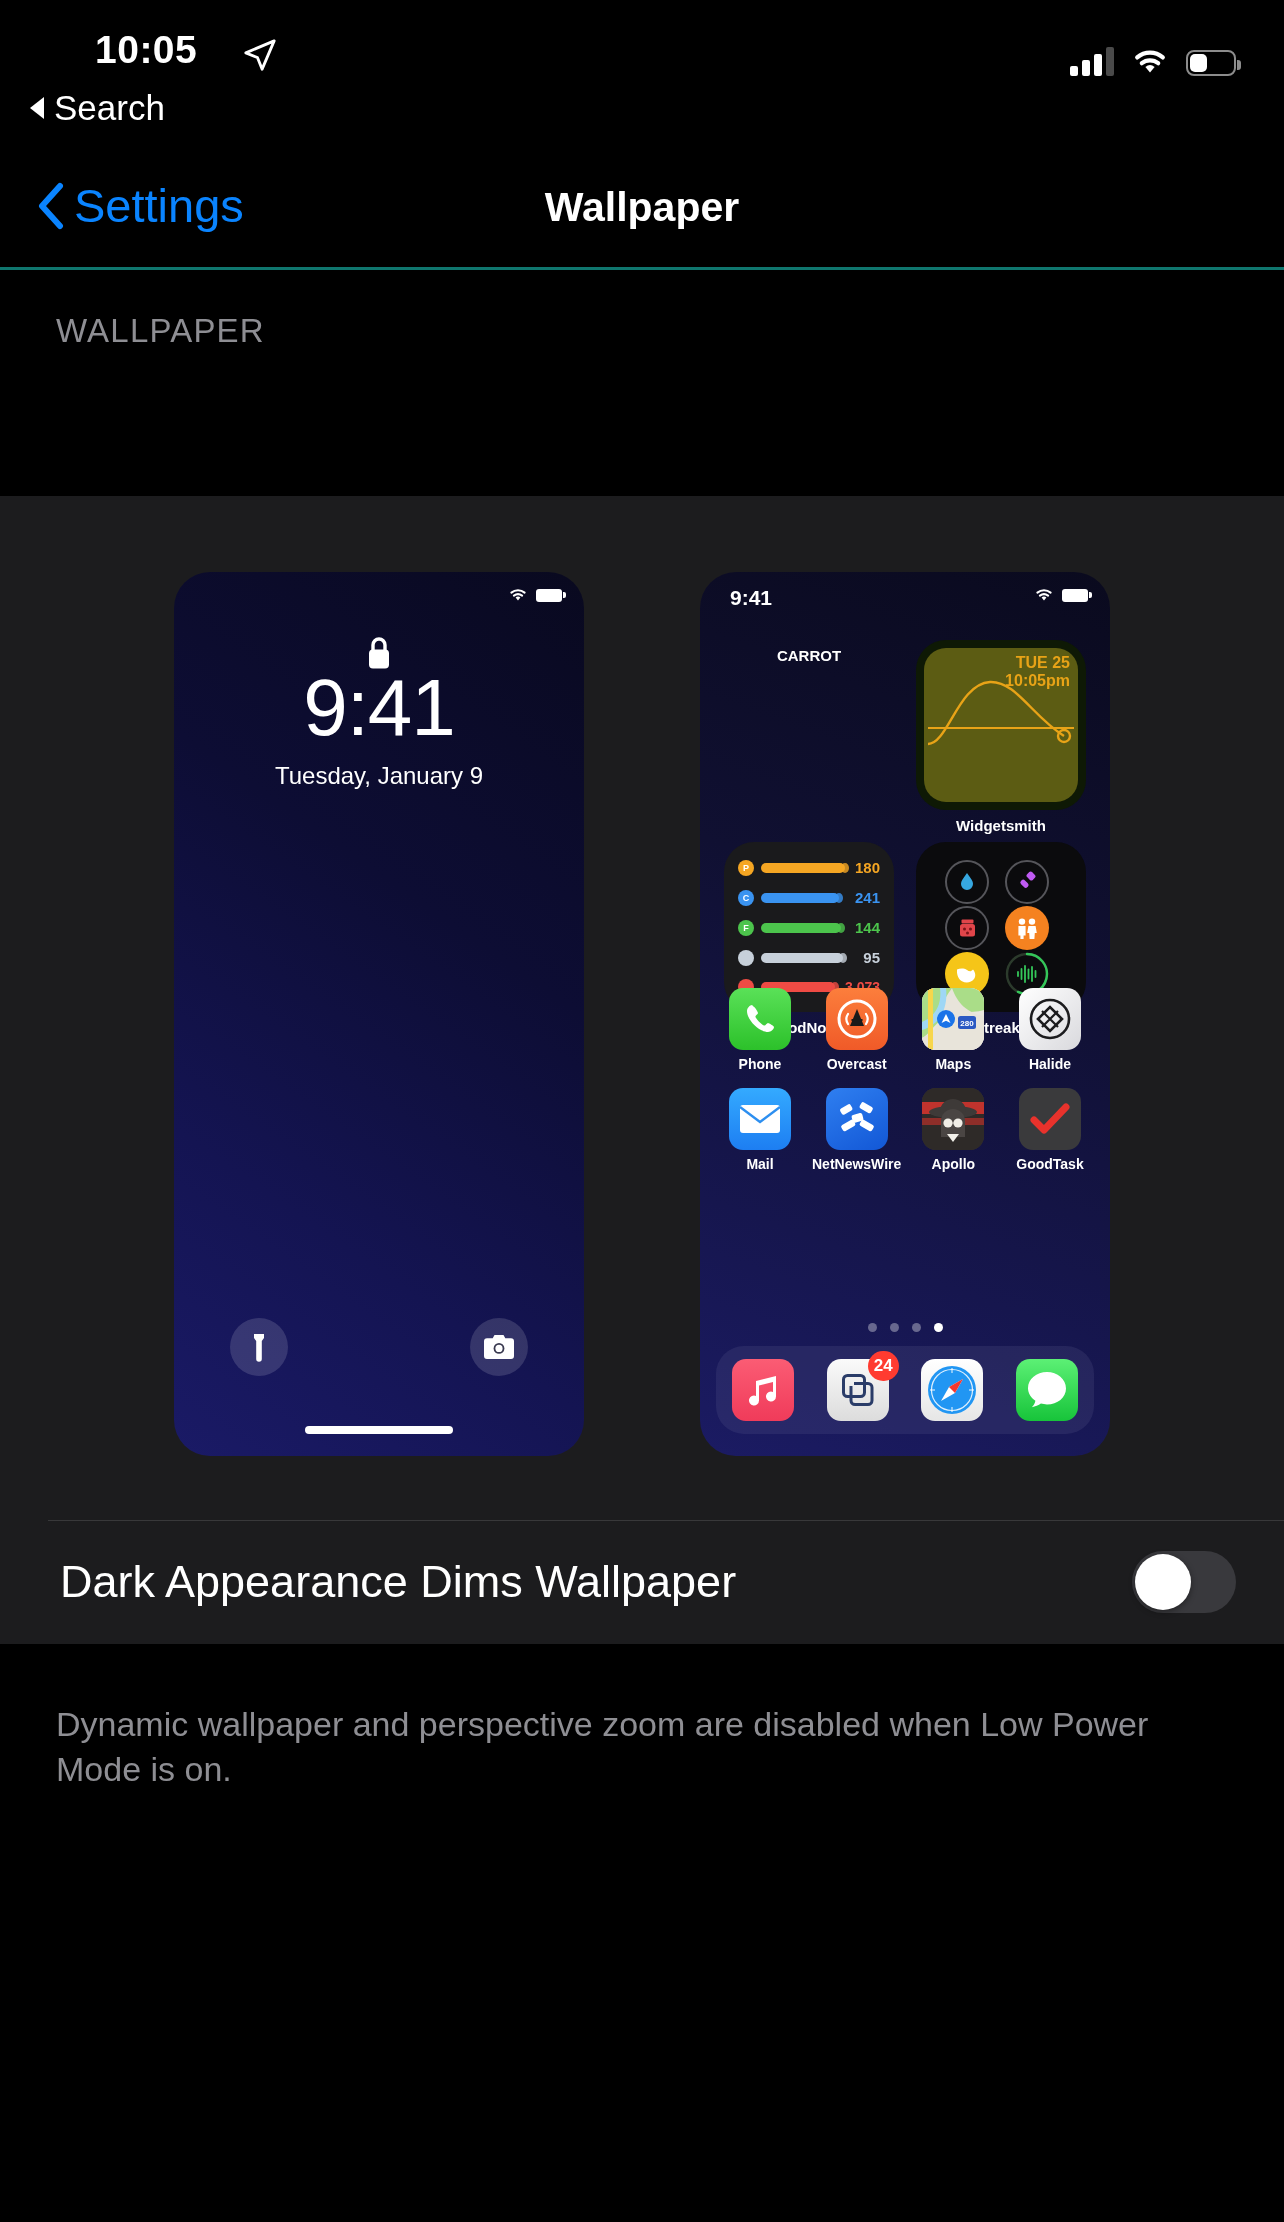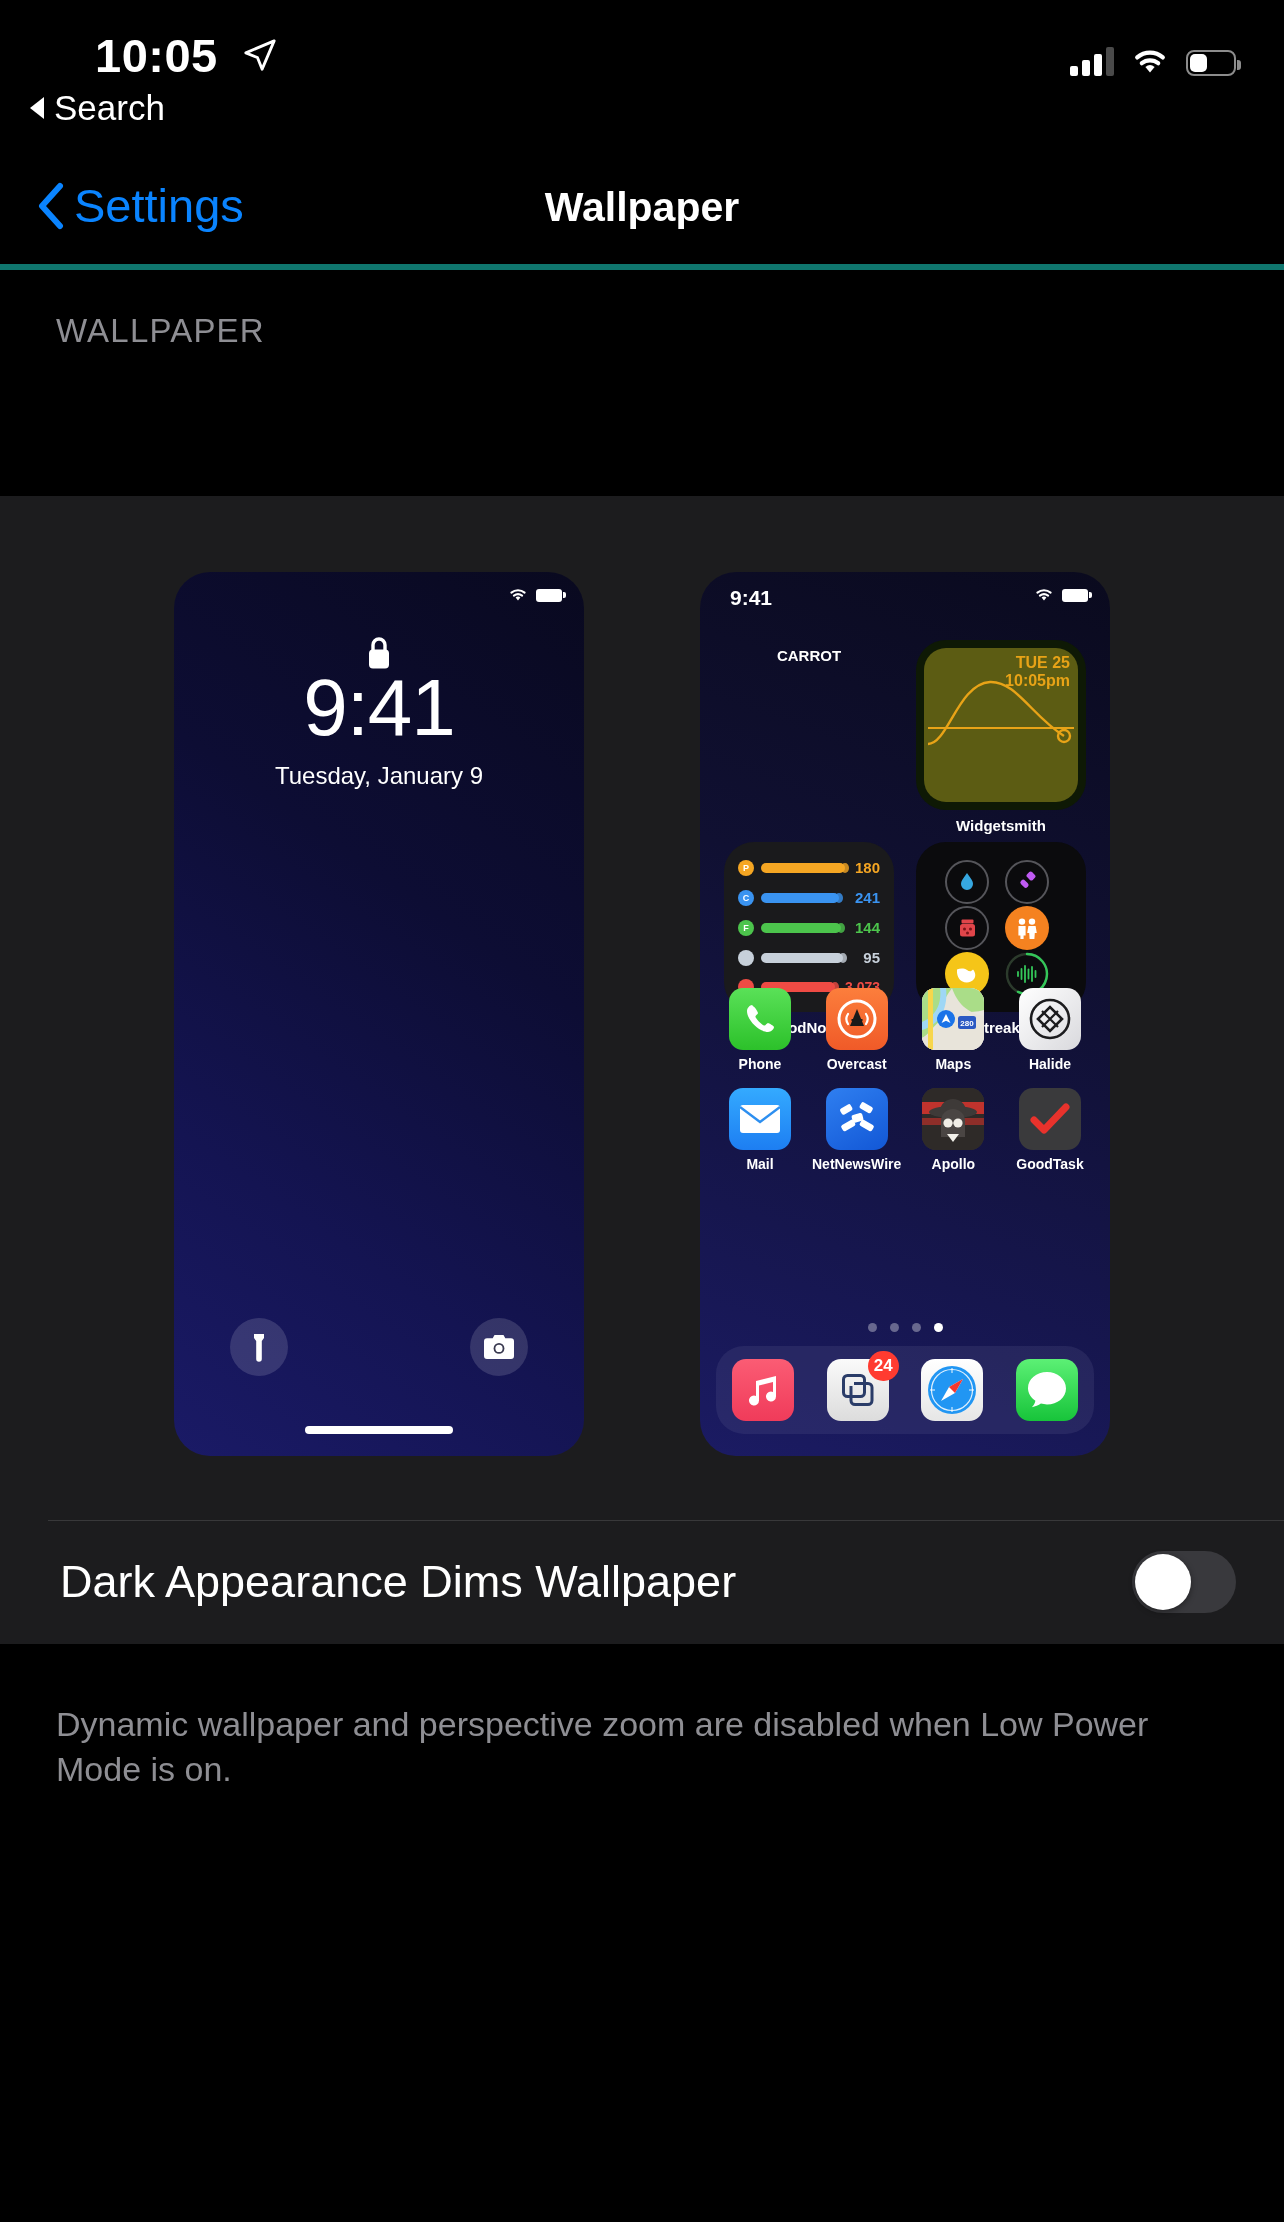--- a/index.html
+++ b/index.html
@@ -9,40 +9,40 @@
     font-family:"Liberation Sans", sans-serif;
     -webkit-font-smoothing:antialiased;
     overflow:hidden;
   }
   .screen { position:relative; width:1284px; height:2222px; background:#000; }
 
   
   .statusbar { position:absolute; top:0; left:0; width:1284px; height:112px; }
   .sb-time {
     position:absolute; left:95px; top:28px;
-    font-size:47px; font-weight:600; color:#fff; letter-spacing:0.5px;
+    font-size:39px; font-weight:600; color:#fff; letter-spacing:0.5px;
   }
   .sb-loc { position:absolute; left:243px; top:38px; width:34px; height:34px; }
   .sb-right { position:absolute; right:48px; top:46px; display:flex; align-items:flex-end; gap:18px; }
   .bars { display:flex; align-items:flex-end; gap:4px; height:30px; }
   .bars i { display:block; width:8px; background:#fff; border-radius:2px; }
   .bars i.b1 { height:10px; } .bars i.b2 { height:16px; }
   .bars i.b3 { height:22px; } .bars i.b4 { height:29px; background:#4a4a4a; }
   .wifi { width:36px; height:28px; }
   .batt { position:relative; width:50px; height:26px; border:2.5px solid #8c8c8c; border-radius:8px; }
   .batt-fill { position:absolute; left:2px; top:2px; bottom:2px; background:#fff; border-radius:5px; }
   .batt-cap { position:absolute; right:-7px; top:8px; width:4px; height:10px; background:#8c8c8c; border-radius:0 3px 3px 0; }
 
   
   .search-back { position:absolute; top:88px; left:30px; display:flex; align-items:center; gap:10px; }
   .search-back .tri { width:0; height:0; border-top:11px solid transparent; border-bottom:11px solid transparent; border-right:14px solid #fff; }
   .search-back .txt { font-size:35px; color:#fff; font-weight:400; }
 
   
-  .navbar { position:absolute; top:150px; left:0; width:1284px; height:120px; border-bottom:6px solid #0f766e; }
+  .navbar { position:absolute; top:150px; left:0; width:1284px; height:120px; border-bottom:3px solid #0f766e; }
   .nav-back { position:absolute; left:36px; top:28px; display:flex; align-items:center; gap:8px; cursor:pointer; }
   .chev-l { width:30px; height:48px; }
   .nav-back .lbl { font-size:47px; color:#0a84ff; font-weight:400; }
   .nav-title { position:absolute; left:0; right:0; top:34px; text-align:center; font-size:41px; font-weight:700; color:#fff; }
 
   
   .section-hdr { position:absolute; top:271px; left:0; width:1284px; height:101px; background:#000; }
   .section-hdr span { position:absolute; left:56px; bottom:22px; font-size:33px; color:#8e8e93; letter-spacing:1.2px; }
 
   .group { position:absolute; left:0; width:1284px; background:#1c1c1e; }

